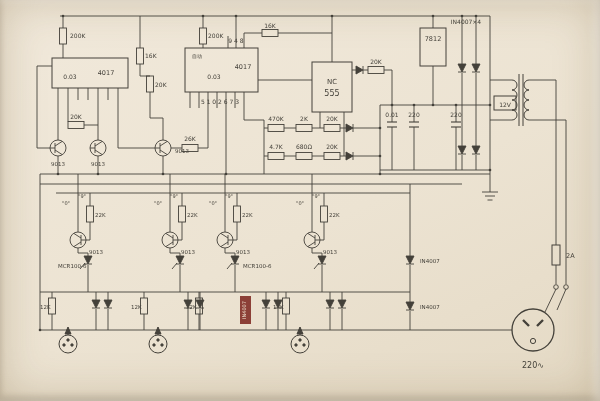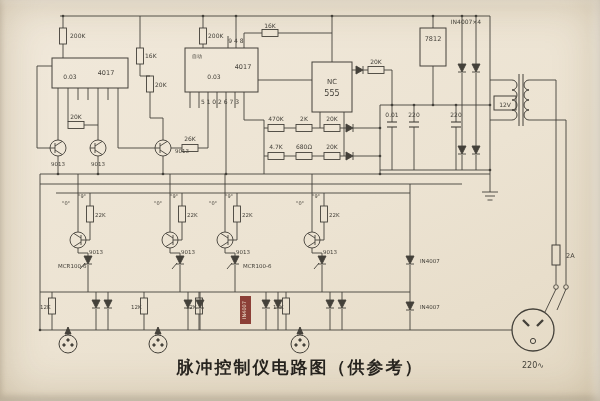--- a/index.html
+++ b/index.html
@@ -280,14 +280,13 @@
         <text x="186" y="309" font-size="5.5" text-anchor="start" fill="#44413a">12K</text>
         <text x="273" y="309" font-size="5.5" text-anchor="start" fill="#44413a">13K</text>
         <text x="245.5" y="310" font-size="5" text-anchor="middle" fill="#f1e6d2" transform="rotate(-90 245.5 310)">IN4007</text>
         <text x="420" y="263" font-size="5.5" text-anchor="start" fill="#44413a">IN4007</text>
         <text x="420" y="309" font-size="5.5" text-anchor="start" fill="#44413a">IN4007</text>
         <text x="566" y="258" font-size="6.5" text-anchor="start" fill="#44413a">2A</text>
         <text x="533" y="368" font-size="8" text-anchor="middle" fill="#44413a">220∿</text>
       </g>
   </svg>
 
-  <div class="title">脉冲控制仪电路图（供参考）</div>
 </div>
 
 </body></html>

